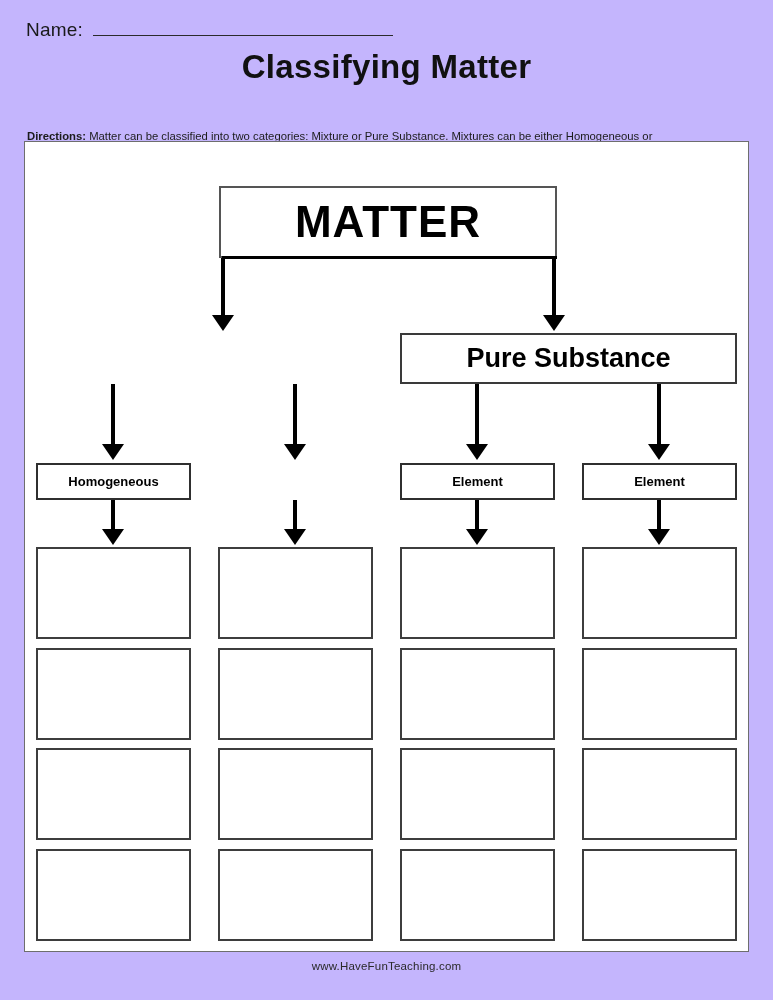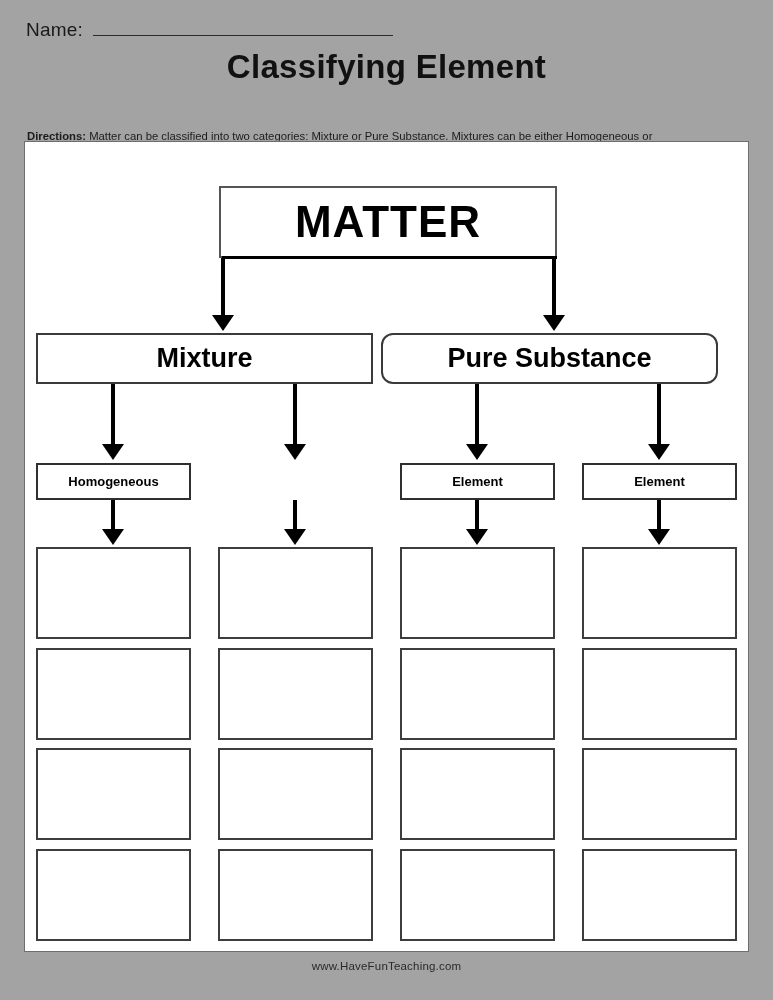--- a/index.html
+++ b/index.html
@@ -9,21 +9,21 @@
     background: #ffffff;
   }
   body {
     font-family: "Liberation Sans", sans-serif;
     color: #000000;
   }
   #page {
     position: relative;
     width: 773px;
     height: 1000px;
-    background: #a3a3a3;
+    background: #c4b5fd;
     overflow: hidden;
   }
 
   
   .name-row {
     position: absolute;
     left: 26px;
     top: 20px;
     display: flex;
     align-items: flex-end;
@@ -106,21 +106,21 @@
   .node-level2 {
     top: 333px;
     width: 337px;
     height: 51px;
     border: 2.5px solid #3a3a3a;
     font-size: 27px;
     font-weight: 700;
     color: #000000;
   }
   .node-level2.col-left  { left: 36px; }
-  .node-level2.col-right { left: 381px; border-radius: 12px; }
+  .node-level2.col-right { left: 400px; }
 
   .node-level3 {
     top: 463px;
     width: 155px;
     height: 37px;
     border: 2.5px solid #2f2f2f;
     font-size: 13px;
     font-weight: 700;
     color: #000000;
   }
@@ -172,21 +172,21 @@
 </head>
 <body>
 
 <div id="page">
 
   <div class="name-row">
     <span class="name-label">Name:</span>
     <span class="name-line"></span>
   </div>
 
-  <div class="worksheet-title">Classifying Element</div>
+  <div class="worksheet-title">Classifying Matter</div>
 
   <div class="directions">
     <span class="lead">Directions:</span><span> Matter can be classified into two categories: Mixture or Pure Substance. Mixtures can be either Homogeneous or Heterogeneous. Pure Substances can be either an Element or a Compound. Fill in the chart below to classify matter.</span>
   </div>
 
   <div class="chart-frame"></div>
 
   <div class="node node-matter">MATTER</div>
 
   <div class="elbow" style="left:222px; top:256px; width:335px; height:3px;"></div>
@@ -194,21 +194,20 @@
   <div class="arrow" style="left:212px; top:258px; width:22px; height:75px;">
     <div class="stem" style="left:9px; top:0; width:4px; height:60px;"></div>
     <div class="head" style="left:0; top:57px;"></div>
   </div>
 
   <div class="arrow" style="left:543px; top:258px; width:22px; height:75px;">
     <div class="stem" style="left:9px; top:0; width:4px; height:60px;"></div>
     <div class="head" style="left:0; top:57px;"></div>
   </div>
 
-  <div class="node node-level2 col-left">Mixture</div>
   <div class="node node-level2 col-right">Pure Substance</div>
 
   <div class="arrow" style="left:102px; top:384px; width:22px; height:80px;">
     <div class="stem" style="left:9px; top:0; width:4px; height:62px;"></div>
     <div class="head" style="left:0; top:60px;"></div>
   </div>
   <div class="arrow" style="left:284px; top:384px; width:22px; height:80px;">
     <div class="stem" style="left:9px; top:0; width:4px; height:62px;"></div>
     <div class="head" style="left:0; top:60px;"></div>
   </div>

